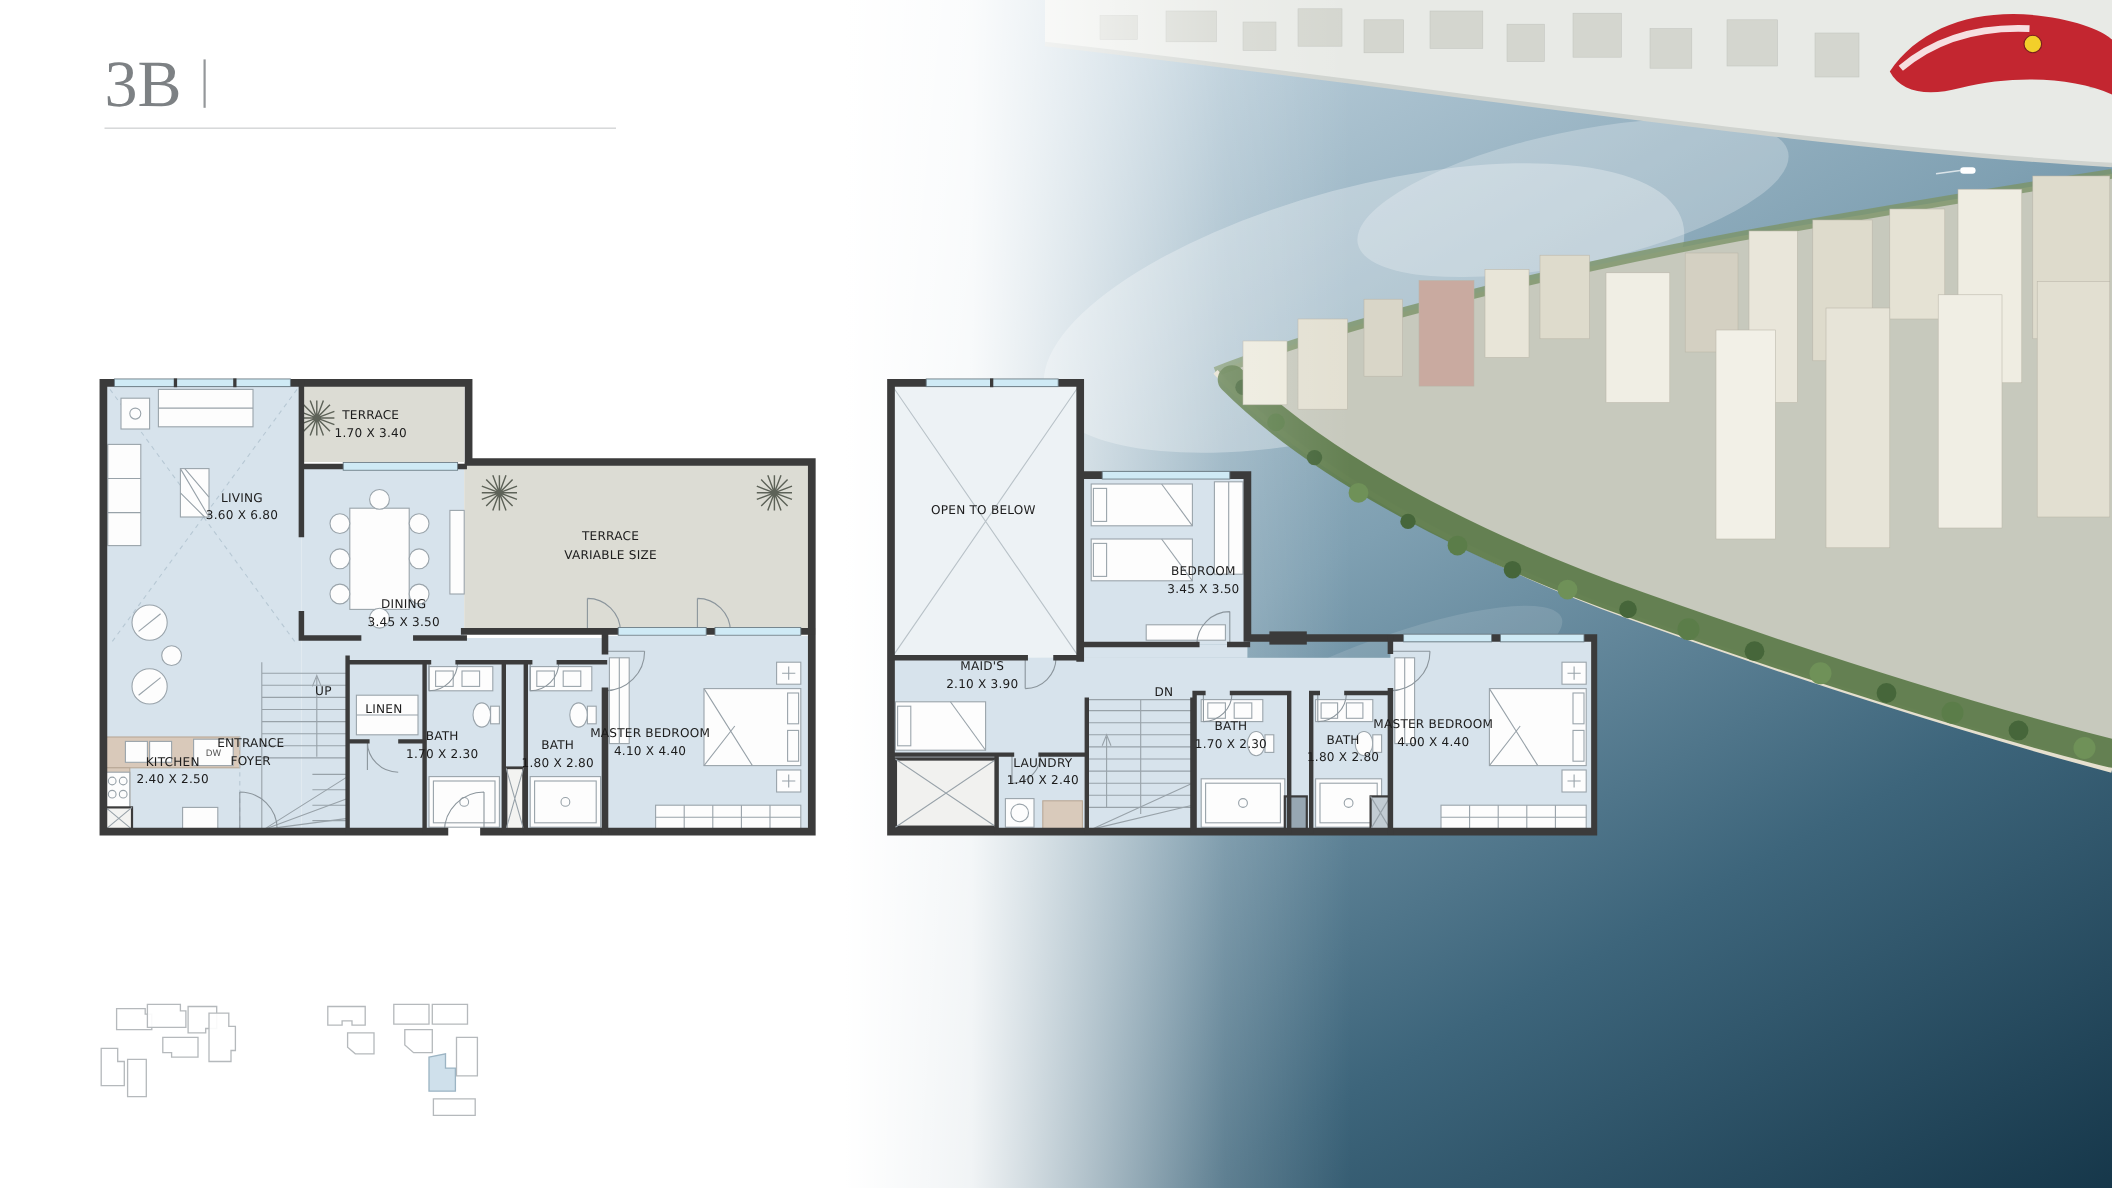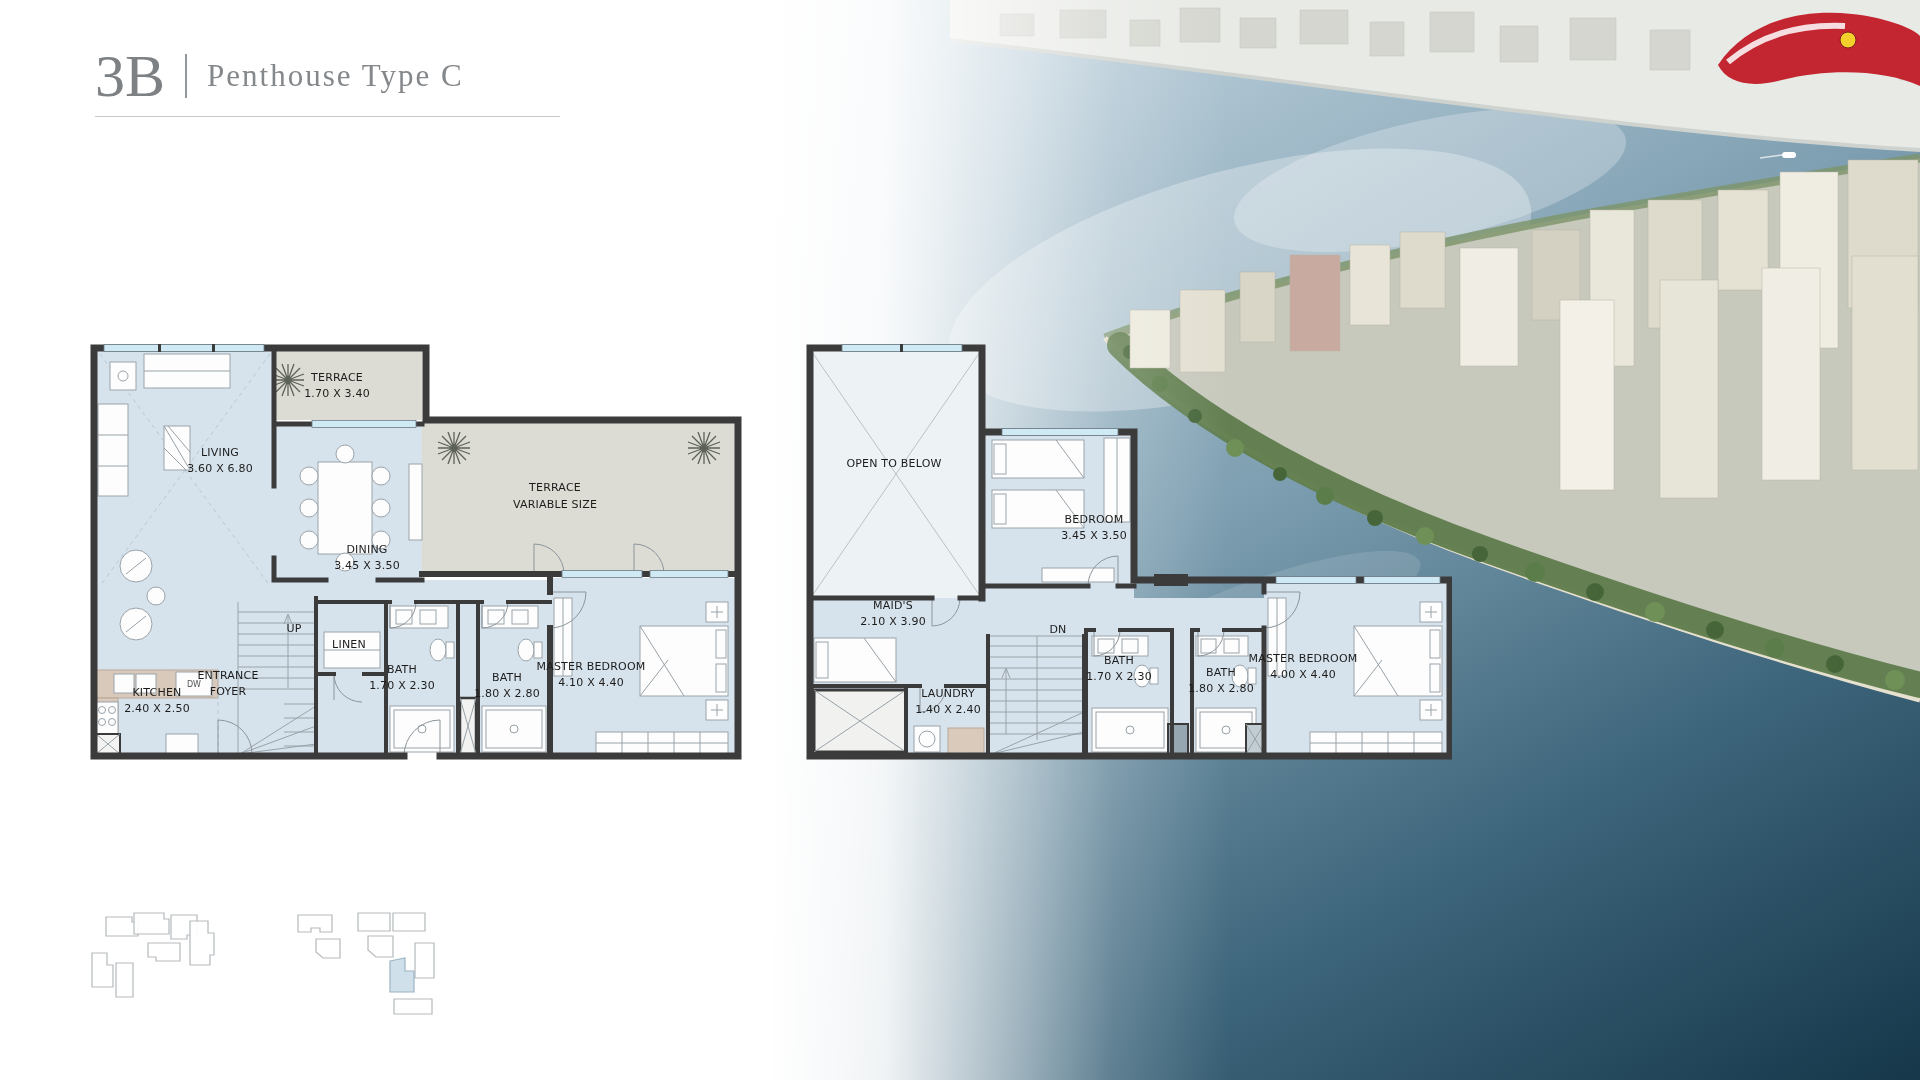--- a/index.html
+++ b/index.html
@@ -142,21 +142,20 @@
       <rect x="1852" y="256" width="66" height="214" fill="#e2dfd1"></rect>
     </g>
 
     <rect x="0" y="0" width="1920" height="1080" fill="url(#fade)"></rect>
   </svg>
 
   <div class="abs header">
     <div class="header-row">
       <span class="unit">3B</span>
       <span class="hdr-divider"></span>
-      <span class="plan-title">Penthouse Type C</span>
     </div>
     <div class="hdr-rule"></div>
   </div>
 
   <svg class="abs" style="left:88px;top:340px" width="654" height="426" viewBox="0 0 654 426">
 
     <g>
       <rect x="6" y="10" width="180" height="406" fill="#d7e3ec"></rect>
       <rect x="186" y="84" width="148" height="156" fill="#d7e3ec"></rect>
       <rect x="186" y="240" width="276" height="176" fill="#d7e3ec"></rect>

